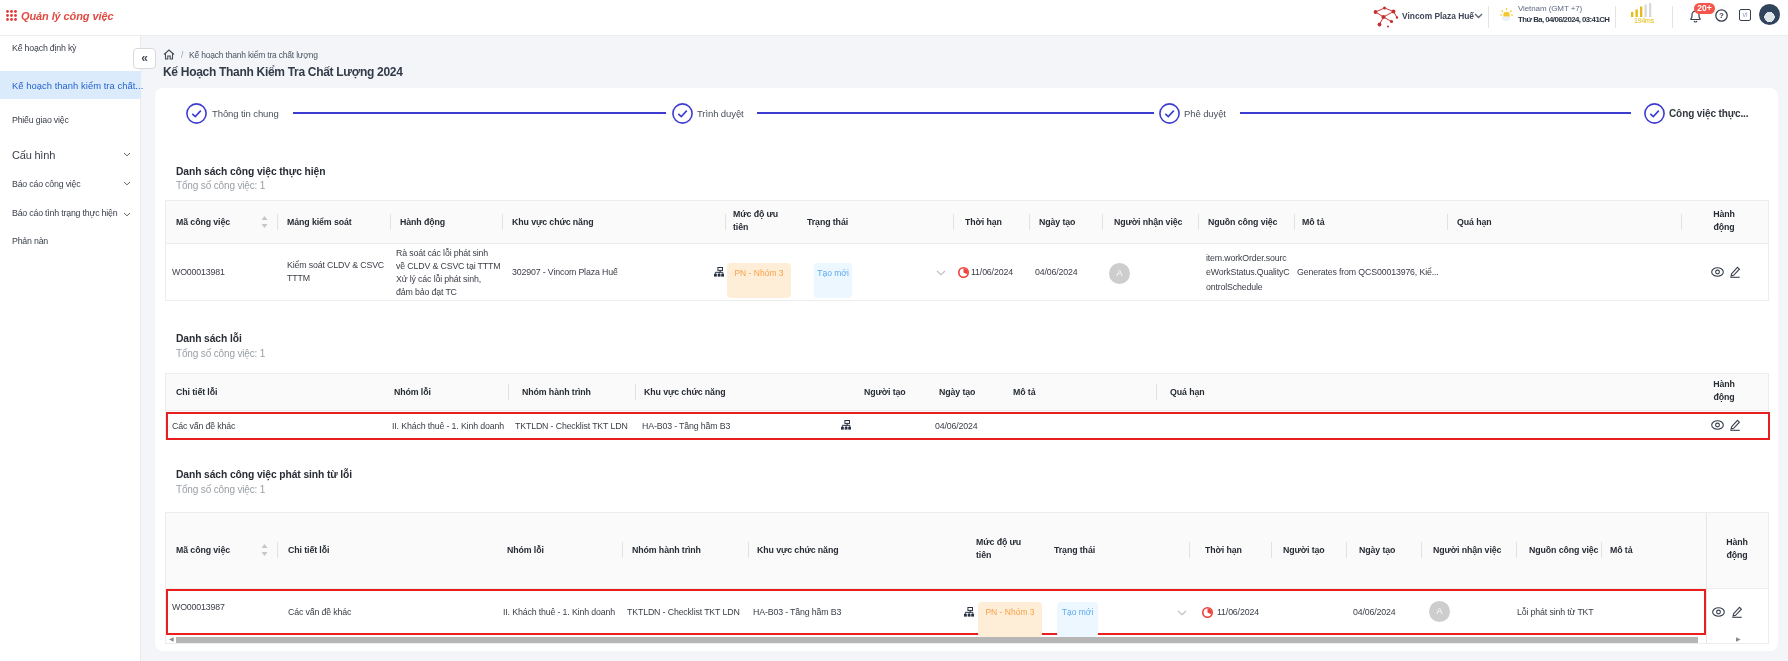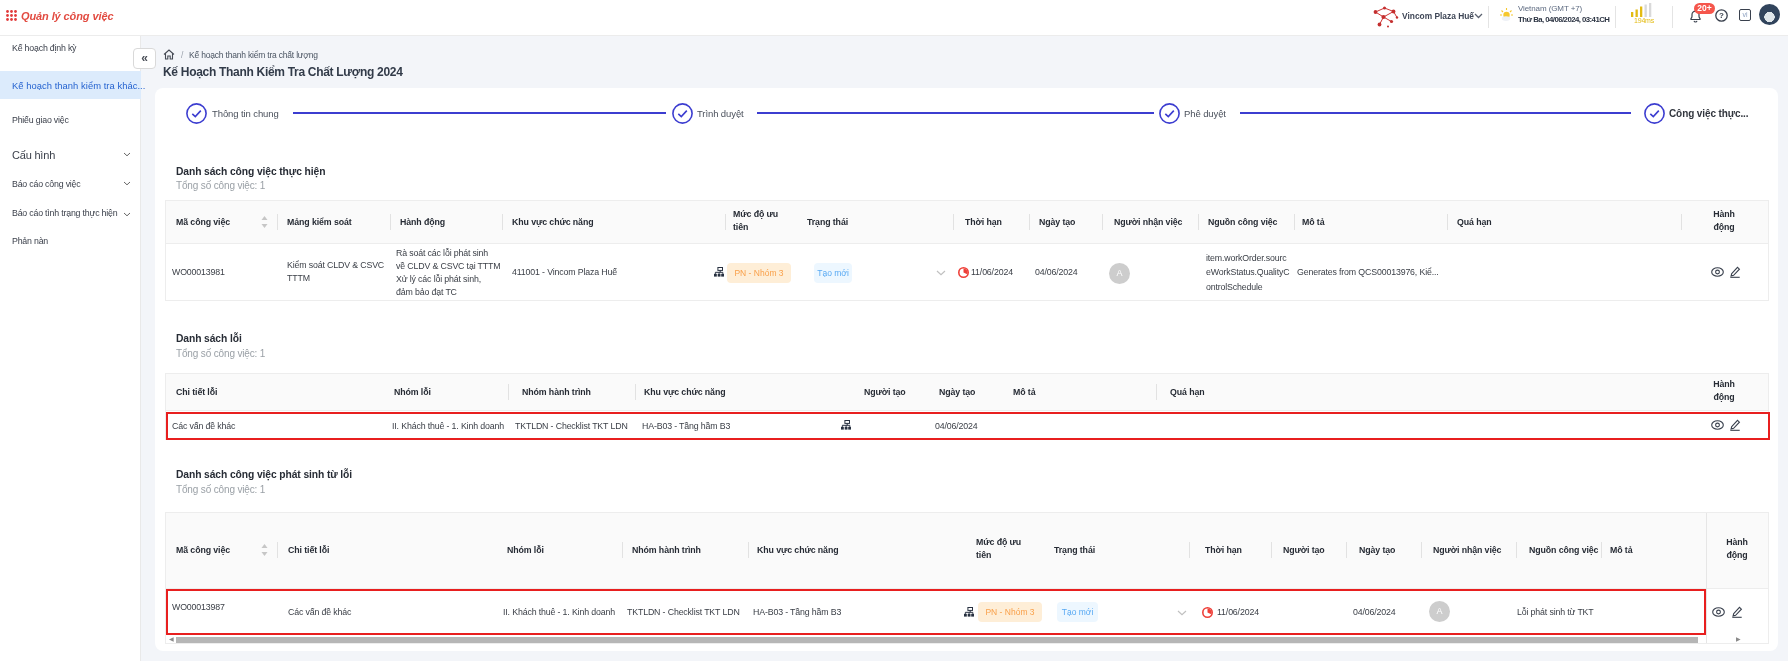--- a/index.html
+++ b/index.html
@@ -2,21 +2,21 @@
 <html><head>
 <meta charset="utf-8">
 <style>
 *{margin:0;padding:0;box-sizing:border-box;}
 html,body{width:1788px;height:661px;overflow:hidden;background:#f3f5f9;font-family:"Liberation Sans",sans-serif;}
 .abs{position:absolute;}
 .vc{transform:translateY(-50%);white-space:nowrap;}
 .hl{font-weight:bold;font-size:8.8px;letter-spacing:-0.1px;color:#272c35;}
 .cl{font-size:8.8px;letter-spacing:-0.15px;color:#3c4048;}
 .sep{width:1px;height:16px;background:#e2e2e2;}
-.chip{font-size:8.5px;border-radius:4px;height:20px;line-height:20px;text-align:center;}
+.chip{font-size:8.5px;border-radius:4px;height:35px;line-height:20px;text-align:center;}
 svg{display:block;}
 </style>
 </head>
 <body>
 
 <div class="abs" style="left:0;top:0;width:1788px;height:36px;background:#fff;border-bottom:1px solid #ececec;"></div>
 <div class="abs" style="left:6px;top:10px;">
 <svg width="11" height="11" viewBox="0 0 11 11">
       <g fill="#e23b3b">
         <circle cx="1.5" cy="1.5" r="1.4"></circle>
@@ -109,21 +109,21 @@
     </svg>
 </div>
 <div class="abs" style="left:1739px;top:9px;width:12px;height:12px;border:1.4px solid #39404d;border-radius:2px;">
     <div style="font-size:7px;color:#8da0c0;text-align:center;line-height:9px;">vi</div>
   </div>
 <div class="abs" style="left:1759px;top:4px;width:21px;height:21px;border-radius:50%;background:radial-gradient(circle at 50% 62%, #dfe6ea 0 30%, #31445c 32% 100%);overflow:hidden;"></div>
 
 <div class="abs" style="left:0;top:36px;width:141px;height:625px;background:#fff;border-right:1px solid #e9e9e9;"></div>
 <div class="abs vc" style="left:12px;top:48px;font-size:8.8px;letter-spacing:-0.2px;color:#3a3f4a;">Kế hoạch định kỳ</div>
 <div class="abs" style="left:0;top:71px;width:141px;height:28px;background:#dcebfc;"></div>
-<div class="abs vc" style="left:12px;top:85px;font-size:9.4px;letter-spacing:0.05px;color:#2563d0;">Kế hoạch thanh kiểm tra khác...</div>
+<div class="abs vc" style="left:12px;top:85px;font-size:9.4px;letter-spacing:0.05px;color:#2563d0;">Kế hoạch thanh kiểm tra chất...</div>
 <div class="abs vc" style="left:12px;top:120px;font-size:8.8px;letter-spacing:-0.2px;color:#3a3f4a;text-align:right;">Phiếu giao việc</div>
 <div class="abs vc" style="left:12px;top:155px;font-size:11px;letter-spacing:-0.2px;color:#3a3f4a;">Cấu hình</div>
 <div class="abs" style="left:123px;top:152px;">
     <svg width="8" height="5" viewBox="0 0 8 5">
       <path d="M1 1 L4 3.8 L7 1" stroke="#666" stroke-width="1" fill="none"></path>
     </svg>
   </div>
 <div class="abs vc" style="left:12px;top:184px;font-size:8.8px;letter-spacing:-0.2px;color:#3a3f4a;">Báo cáo công việc</div>
 <div class="abs" style="left:123px;top:181px;">
     <svg width="8" height="5" viewBox="0 0 8 5">
@@ -216,21 +216,21 @@
 <div class="abs sep" style="left:1029px;top:214px;"></div>
 <div class="abs sep" style="left:1102px;top:214px;"></div>
 <div class="abs sep" style="left:1198px;top:214px;"></div>
 <div class="abs sep" style="left:1294px;top:214px;"></div>
 <div class="abs sep" style="left:1447px;top:214px;"></div>
 <div class="abs sep" style="left:1681px;top:214px;"></div>
 
 <div class="abs vc cl" style="left:172px;top:272px;">WO00013981</div>
 <div class="abs cl" style="left:287px;top:259px;line-height:12.7px;">Kiểm soát CLDV &amp; CSVC<br>TTTM</div>
 <div class="abs cl" style="left:396px;top:246.5px;line-height:13.3px;">Rà soát các lỗi phát sinh<br>về CLDV &amp; CSVC tại TTTM<br>Xử lý các lỗi phát sinh,<br>đảm bảo đạt TC</div>
-<div class="abs vc cl" style="left:512px;top:272px;">411001 - Vincom Plaza Huế</div>
+<div class="abs vc cl" style="left:512px;top:272px;">302907 - Vincom Plaza Huế</div>
 <div class="abs" style="left:714px;top:267px;">
     <svg width="10" height="10" viewBox="0 0 10 10">
       <g fill="none" stroke="#273040" stroke-width="1">
         <rect x="3.9" y="0.5" width="4.6" height="2.9"></rect>
         <line x1="6.2" y1="3.4" x2="6.2" y2="5.3"></line>
         <line x1="1.4" y1="6.8" x2="1.4" y2="5.3"></line>
         <line x1="1.4" y1="5.3" x2="8.8" y2="5.3"></line>
         <line x1="8.8" y1="5.3" x2="8.8" y2="6.8"></line>
         <line x1="5.1" y1="5.3" x2="5.1" y2="6.8"></line>
       </g>

